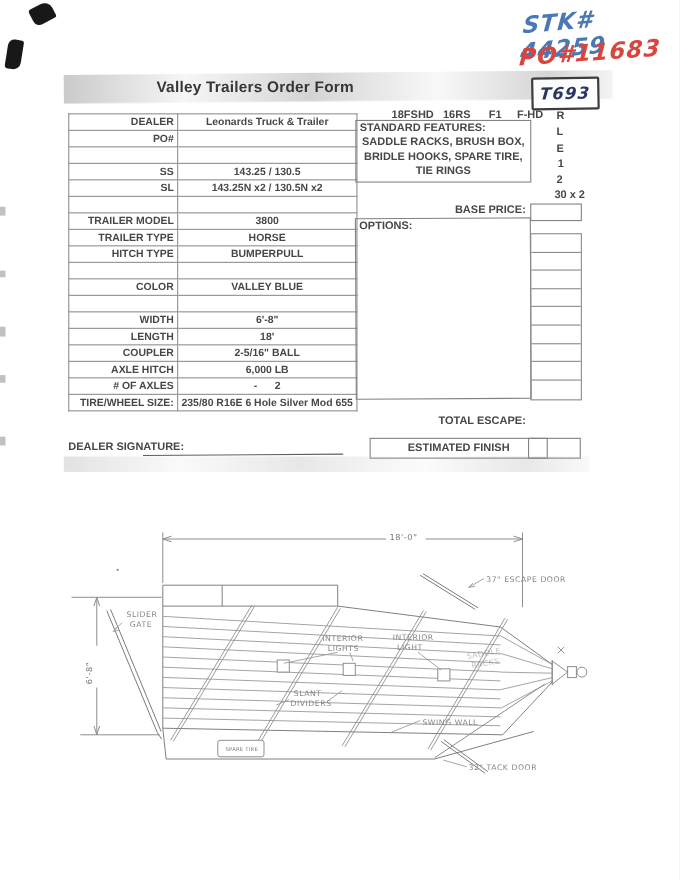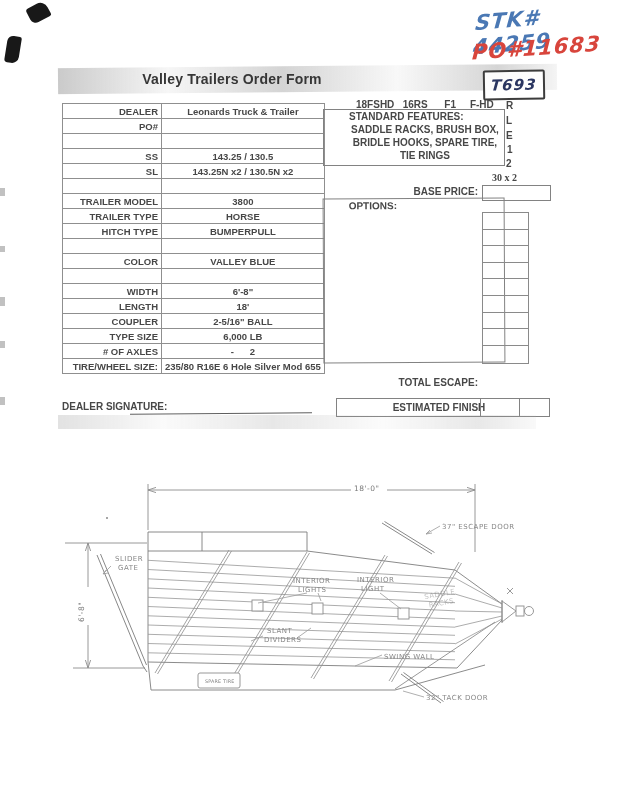--- a/index.html
+++ b/index.html
@@ -1,18 +1,18 @@
 <!DOCTYPE html>
 <html><head>
 <meta charset="utf-8">
 <style>
   html,body{margin:0;padding:0;background:#e8e8e8;}
   .page{position:relative;width:618px;height:800px;background:#ffffff;overflow:hidden;
         font-family:"Liberation Sans",sans-serif;}
-  .abs{position:absolute;padding-left:22px;}
+  .abs{position:absolute;}
   
   .ink-blob{position:absolute;background:#181818;}
   .edge-dash{position:absolute;left:0;width:5px;background:#8e8e8e;opacity:.55;}
   .smudge{position:absolute;
     background:linear-gradient(90deg,rgba(150,150,150,.5),rgba(205,205,205,.18) 22%,
       rgba(160,160,160,.45) 45%,rgba(210,210,210,.15) 68%,rgba(155,155,155,.42) 88%,rgba(200,200,200,.2));
     filter:blur(.4px);}
   
   .hand{position:absolute;font-family:"DejaVu Sans",sans-serif;font-style:italic;font-weight:700;}
   .hand-stk{color:#4a78b4;font-size:21px;letter-spacing:1px;transform:rotate(-5deg) skewX(-10deg);}
@@ -121,41 +121,41 @@
         </tr>
     <tr>
           <td class="lab">LENGTH</td>
           <td class="val">18'</td>
         </tr>
     <tr>
           <td class="lab">COUPLER</td>
           <td class="val">2-5/16" BALL</td>
         </tr>
     <tr>
-          <td class="lab">TYPE SIZE</td>
+          <td class="lab">AXLE HITCH</td>
           <td class="val">6,000 LB</td>
         </tr>
     <tr>
           <td class="lab"># OF AXLES</td>
           <td class="val">-      2</td>
         </tr>
     <tr>
           <td class="lab">TIRE/WHEEL SIZE:</td>
           <td class="val">235/80 R16E 6 Hole Silver Mod 655</td>
         </tr>
   </tbody>
     </table>
 
   <div class="ftext" style="left:356px;top:99px;white-space:pre;">18FSHD   16RS      F1     F-HD</div>
   <div class="ftext" style="left:506px;top:100px;">R</div>
   <div class="ftext" style="left:506px;top:115px;">L</div>
   <div class="ftext" style="left:506px;top:130px;">E</div>
   <div class="ftext" style="left:507px;top:144px;">1</div>
   <div class="ftext" style="left:506px;top:158px;">2</div>
-  <div class="ftext" style="left:492px;top:172px;font-family:Liberation Serif, serif;">30 x 2</div>
+  <div class="ftext" style="left:504px;top:172px;">30 x 2</div>
 
   <div class="abs bordered" style="left:323px;top:109px;width:158px;height:55px;">
     <div class="ftext" style="left:3px;top:1px;position:relative;">STANDARD FEATURES:</div>
     <div class="ftext" style="position:relative;text-align:center;top:3px;">SADDLE RACKS, BRUSH BOX,</div>
     <div class="ftext" style="position:relative;text-align:center;top:5px;">BRIDLE HOOKS, SPARE TIRE,</div>
     <div class="ftext" style="position:relative;text-align:center;top:7px;">TIE RINGS</div>
   </div>
 
   <div class="ftext" style="left:370px;top:186px;width:108px;text-align:right;">BASE PRICE:</div>
   <div class="abs bordered" style="left:482px;top:185px;width:45px;height:14px;"></div>

